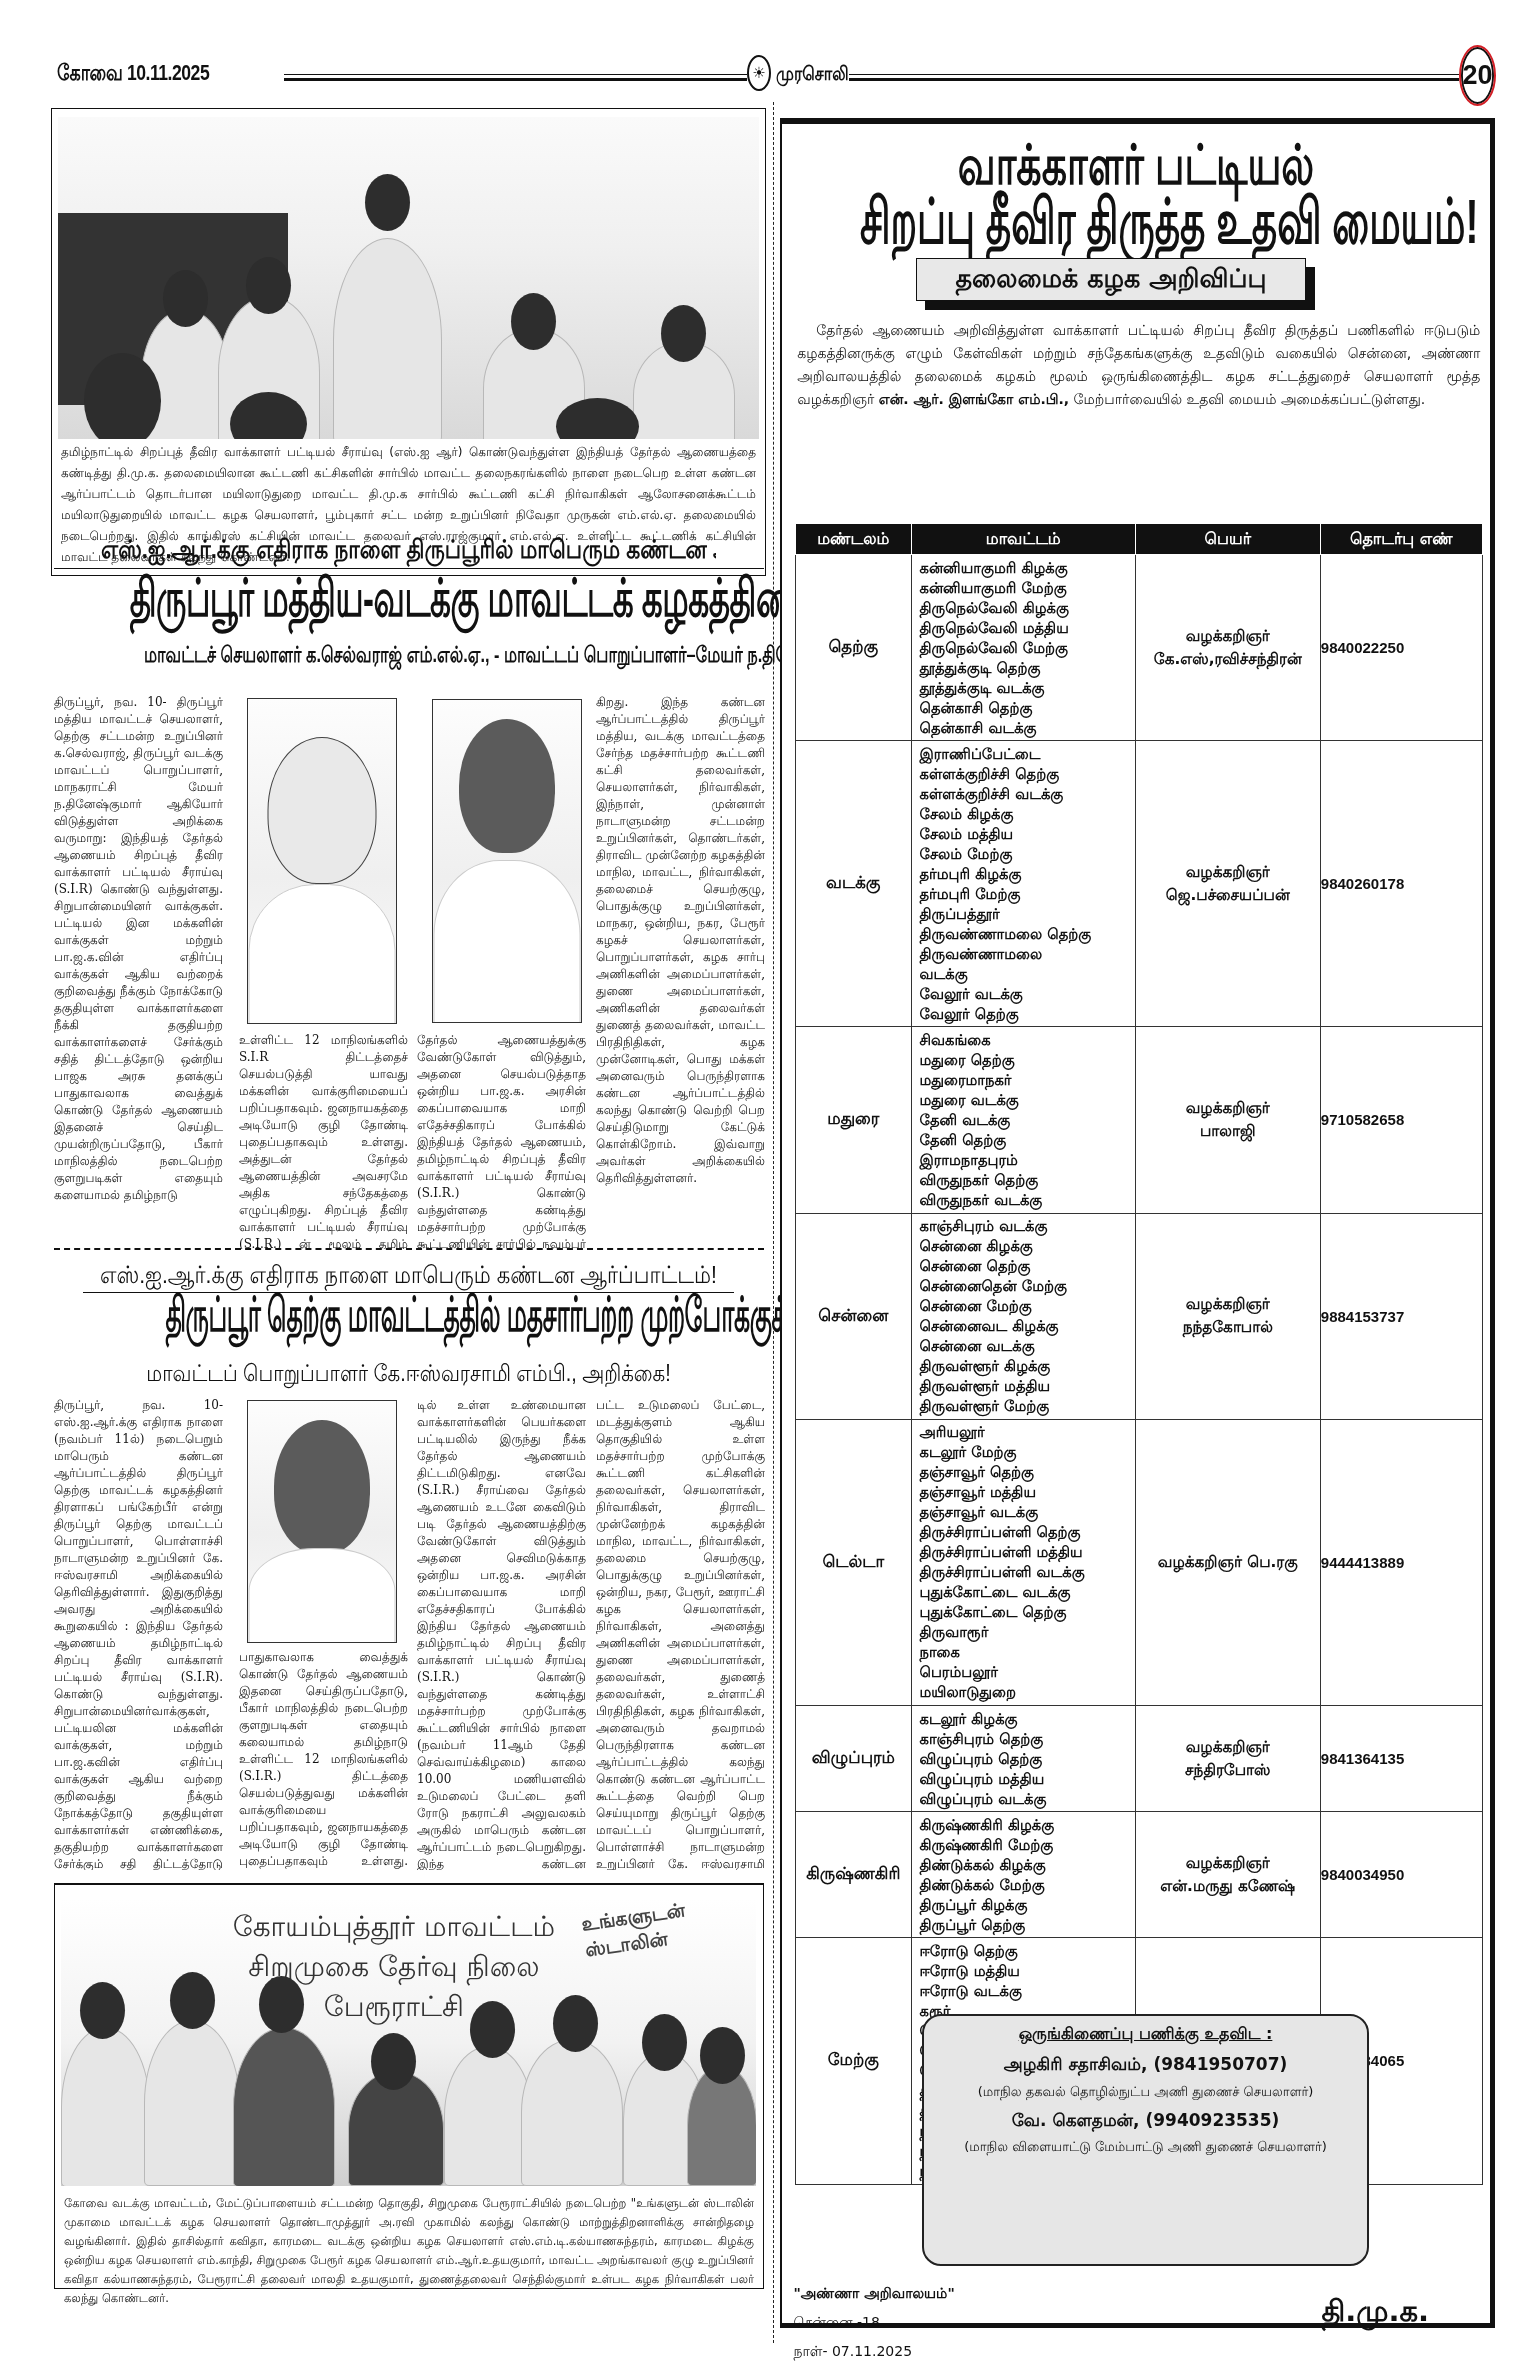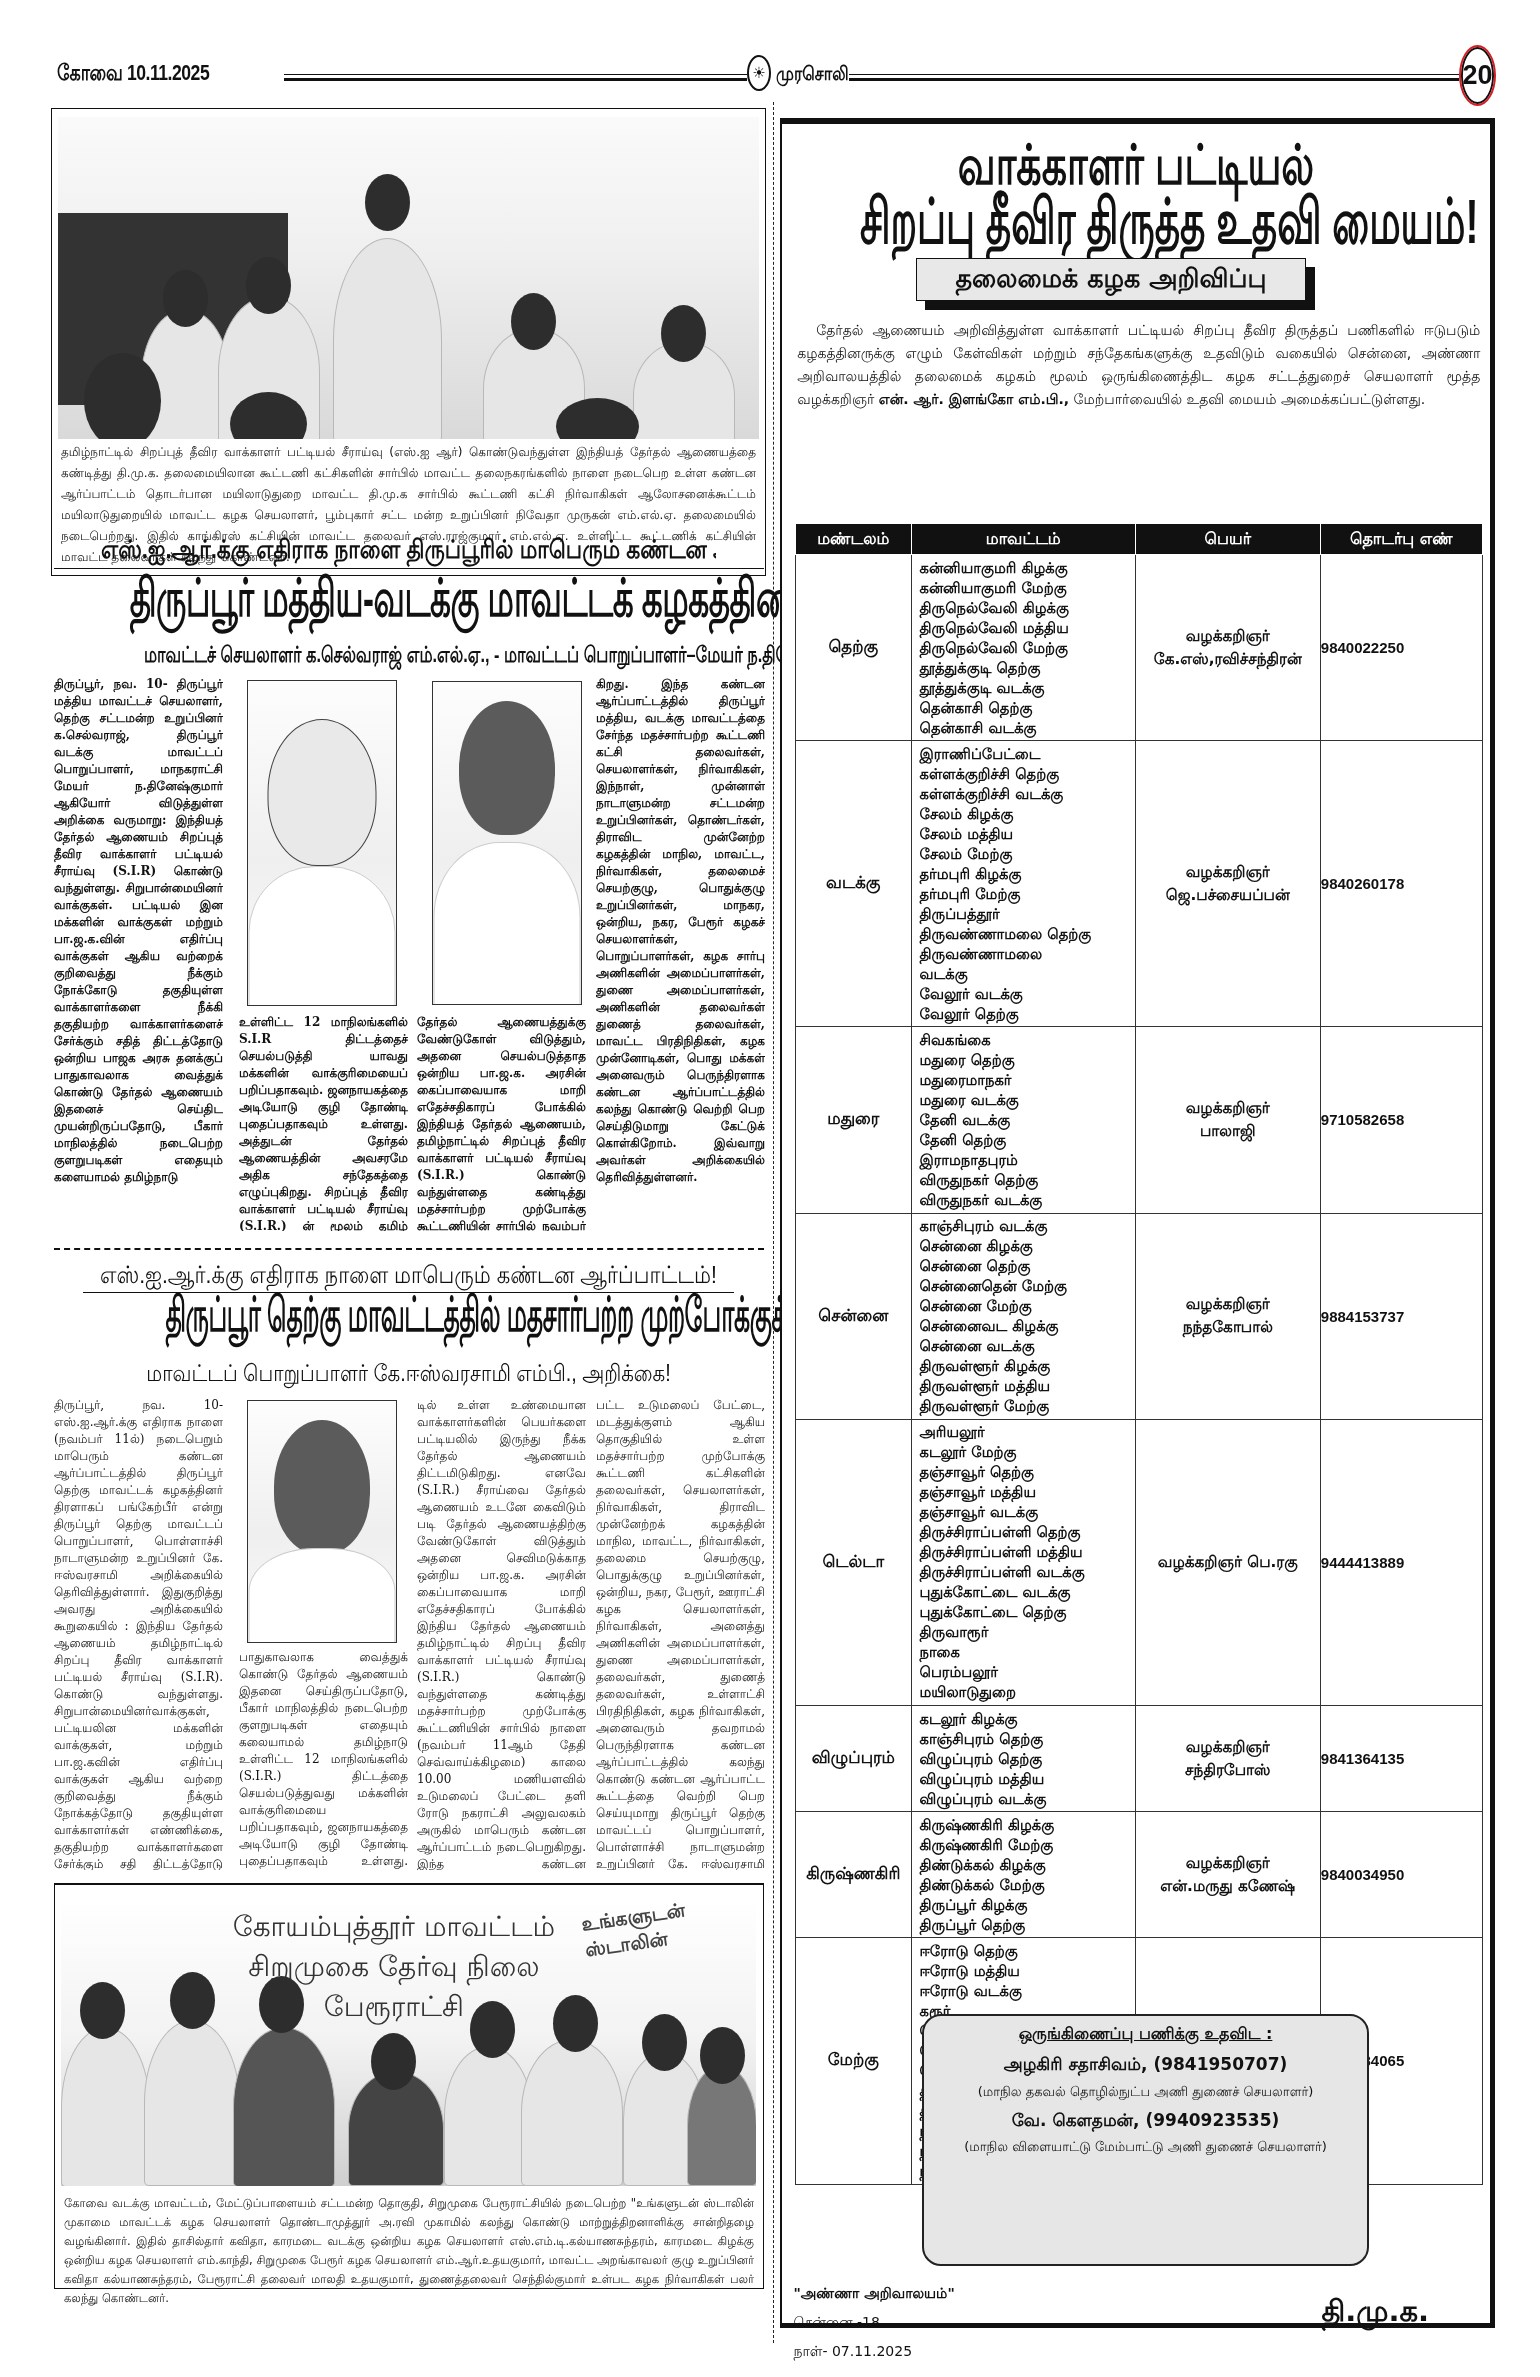--- a/index.html
+++ b/index.html
@@ -108,21 +108,21 @@
     <div class="head" style="left:498px;top:281px;width:83px;height:57px;"></div>
   </div>
   <p class="caption">தமிழ்நாட்டில் சிறப்புத் தீவிர வாக்காளர் பட்டியல் சீராய்வு (எஸ்.ஐ ஆர்) கொண்டுவந்துள்ள இந்தியத் தேர்தல் ஆணையத்தை கண்டித்து தி.மு.க. தலைமையிலான கூட்டணி கட்சிகளின் சார்பில் மாவட்ட தலைநகரங்களில் நாளை நடைபெற உள்ள கண்டன ஆர்ப்பாட்டம் தொடர்பான மயிலாடுதுறை மாவட்ட தி.மு.க சார்பில் கூட்டணி கட்சி நிர்வாகிகள் ஆலோசனைக்கூட்டம் மயிலாடுதுறையில் மாவட்ட கழக செயலாளர், பூம்புகார் சட்ட மன்ற உறுப்பினர் நிவேதா முருகன் எம்.எல்.ஏ. தலைமையில் நடைபெற்றது. இதில் காங்கிரஸ் கட்சியின் மாவட்ட தலைவர் எஸ்.ராஜ்குமார் எம்.எல்.ஏ. உள்ளிட்ட கூட்டணிக் கட்சியின் மாவட்ட தலைவர்கள் கலந்து கொண்டனர்.</p>
 </div>
 
 <div class="kicker k1">எஸ்.ஐ.ஆர்.க்கு எதிராக நாளை திருப்பூரில் மாபெரும் கண்டன ஆர்ப்பாட்டம்!</div>
 <div class="rule" style="top:568px;"></div>
 <div class="headline h1">திருப்பூர் மத்திய-வடக்கு மாவட்டக் கழகத்தினர் திரளாகப் பங்கேற்பீர்!</div>
 <div class="subhead s1">மாவட்டச் செயலாளர் க.செல்வராஜ் எம்.எல்.ஏ., - மாவட்டப் பொறுப்பாளர்–மேயர் ந.தினேஷ்குமார் அறிக்கை!</div>
 
-<div class="article" style="top:676px;height:556px;font-weight:bold;">
+<div class="article" style="top:694px;height:556px;">
   <div class="c" style="left:0;top:0;height:556px;">திருப்பூர், நவ. 10- திருப்பூர் மத்திய மாவட்டச் செயலாளர், தெற்கு சட்டமன்ற உறுப்பினர் க.செல்வராஜ், திருப்பூர் வடக்கு மாவட்டப் பொறுப்பாளர், மாநகராட்சி மேயர் ந.தினேஷ்குமார் ஆகியோர் விடுத்துள்ள அறிக்கை வருமாறு: இந்தியத் தேர்தல் ஆணையம் சிறப்புத் தீவிர வாக்காளர் பட்டியல் சீராய்வு (S.I.R) கொண்டு வந்துள்ளது. சிறுபான்மையினர் வாக்குகள். பட்டியல் இன மக்களின் வாக்குகள் மற்றும் பா.ஜ.க.வின் எதிர்ப்பு வாக்குகள் ஆகிய வற்றைக் குறிவைத்து நீக்கும் நோக்கோடு தகுதியுள்ள வாக்காளர்களை நீக்கி தகுதியற்ற வாக்காளர்களைச் சேர்க்கும் சதித் திட்டத்தோடு ஒன்றிய பாஜக அரசு தனக்குப் பாதுகாவலாக வைத்துக் கொண்டு தேர்தல் ஆணையம் இதனைச் செய்திட முயன்றிருப்பதோடு, பீகார் மாநிலத்தில் நடைபெற்ற குளறுபடிகள் எதையும் களையாமல் தமிழ்நாடு</div>
   <div class="portrait" style="left:193px;top:3.8px;width:150px;height:326px;">
     <div class="ph" style="top:38px;width:109px;height:147px;background:#e9e9e9;border:1.3px solid #444;"></div>
     <div class="pb" style="top:185px;width:147px;height:147px;"></div>
   </div>
   <div class="c" style="left:185px;top:338px;height:217px;">உள்ளிட்ட 12 மாநிலங்களில் S.I.R திட்டத்தைச் செயல்படுத்தி யாவது மக்களின் வாக்குரிமையைப் பறிப்பதாகவும். ஜனநாயகத்தை அடியோடு குழி தோண்டி புதைப்பதாகவும் உள்ளது. அத்துடன் தேர்தல் ஆணையத்தின் அவசரமே அதிக சந்தேகத்தை எழுப்புகிறது. சிறப்புத் தீவிர வாக்காளர் பட்டியல் சீராய்வு (S.I.R.) ன் மூலம் தமிழ் நாட்டில் உள்ள உண்மையான வாக்காளர்களின் பெயர்களைப் பட்டியலில் இருந்து நீக்க தேர்தல் ஆணையம் திட்டமிடுகிறது. எனவே, இந்த S.I.R. சீராய்வை தேர்தல் ஆணையம் உடனே கைவிடும்படி</div>
   <div class="portrait" style="left:378px;top:5.1px;width:150px;height:324px;">
     <div class="ph" style="top:19px;width:96px;height:134px;"></div>
     <div class="pb" style="top:160px;width:147px;height:166px;"></div>
   </div>

